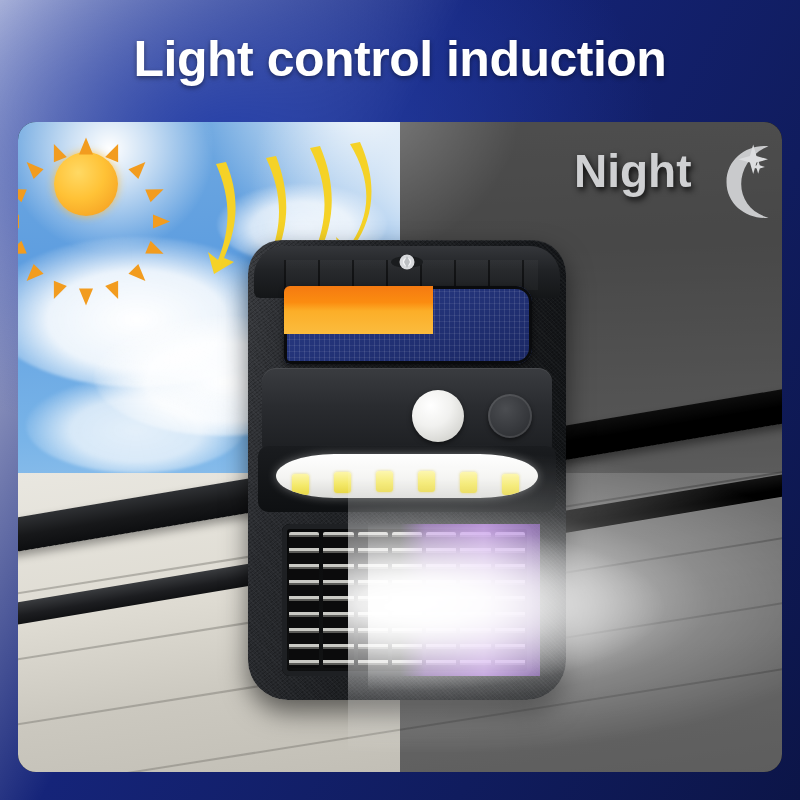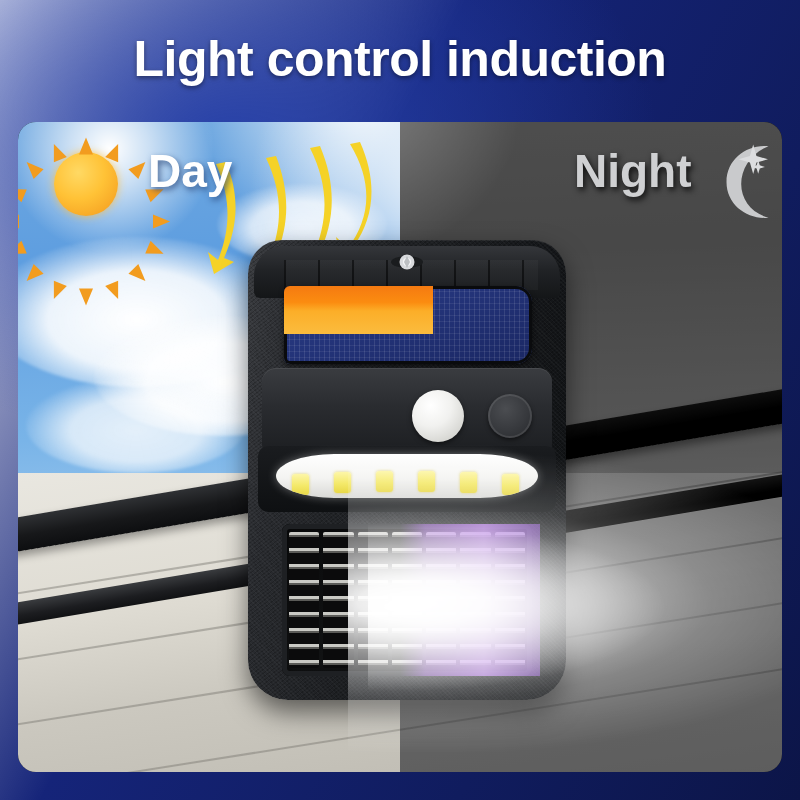--- a/index.html
+++ b/index.html
@@ -345,21 +345,20 @@
       <div class="house">
         <div class="sidingline" style="top:18%"></div>
         <div class="sidingline" style="top:40%"></div>
         <div class="sidingline" style="top:62%"></div>
         <div class="sidingline" style="top:84%"></div>
       </div>
       <div class="roof" style="top:50%;"></div>
       <div class="roof2" style="top:63%;"></div>
     </div>
 
-    <div class="labelText" id="dayLabel">Day</div>
     <div class="labelText" id="nightLabel">Night</div>
 
     <svg id="moon" viewBox="0 0 78 78">
       <path d="M50 6 C34 12 24 27 24 42 C24 57 34 70 50 74 C30 76 10 62 10 40 C10 18 30 4 50 6 Z" fill="#c9cacc" transform="translate(8,0) scale(1.05)"></path>
       <path d="M60 8 L64 22 L78 26 L64 30 L60 44 L56 30 L42 26 L56 22 Z" fill="#dcdddf" transform="translate(-4,-2) scale(0.82)"></path>
       <path d="M60 8 L63 18 L73 21 L63 24 L60 34 L57 24 L47 21 L57 18 Z" fill="#dcdddf" transform="translate(19,16) scale(0.52)"></path>
     </svg>
 
     <div id="device">
       <div class="body"></div>

